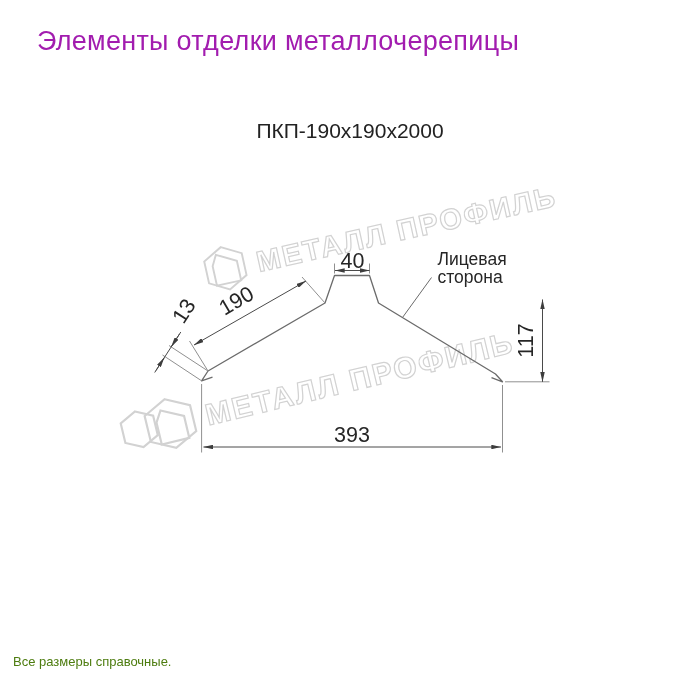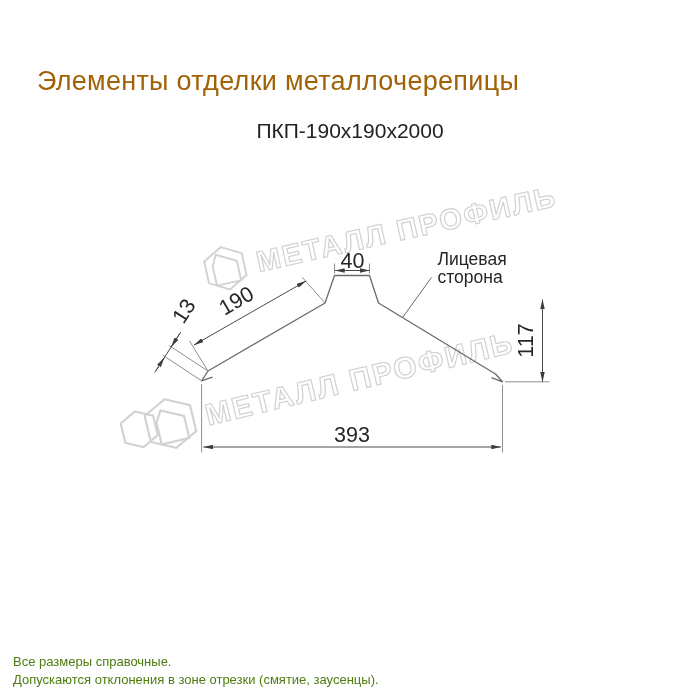--- a/index.html
+++ b/index.html
@@ -4,21 +4,21 @@
 <style>
   html,body{margin:0;padding:0;}
   body{
     width:700px;height:700px;background:#ffffff;position:relative;overflow:hidden;
     font-family:"Liberation Sans","DejaVu Sans",sans-serif;
   }
   .page{position:absolute;inset:0;}
   
   .title{
     position:absolute;top:26px;left:0;width:556px;text-align:center;
-    font-size:27px;font-weight:400;color:#a16207;letter-spacing:.3px;margin-top:40px;
+    font-size:27px;font-weight:400;color:#a21caf;letter-spacing:.3px;
   }
   .subtitle{
     position:absolute;left:0;width:700px;text-align:center;
     font-size:21px;font-weight:400;color:#222;
   }
   .subtitle.name{top:87px;}
   .subtitle.code{top:119px;}
   
   .watermark{
     position:absolute;display:flex;align-items:center;gap:8px;
@@ -109,16 +109,15 @@
     <text class="dimtext" x="190" y="315" text-anchor="middle" transform="rotate(-57 190 315)">13</text>
     <text class="dimtext" x="533" y="340.5" text-anchor="middle" transform="rotate(-90 533 340.5)">117</text>
     <text class="dimtext" x="352" y="441.5" text-anchor="middle">393</text>
 
     <text class="facetext" x="437.5" y="264.5">Лицевая</text>
     <text class="facetext" x="437.5" y="282.5">сторона</text>
   </svg>
 
   <div class="footer">
     <div>Все размеры справочные.</div>
-    <div>Допускаются отклонения в зоне отрезки (смятие, заусенцы).</div>
   </div>
 
 </div>
 
 </body></html>

